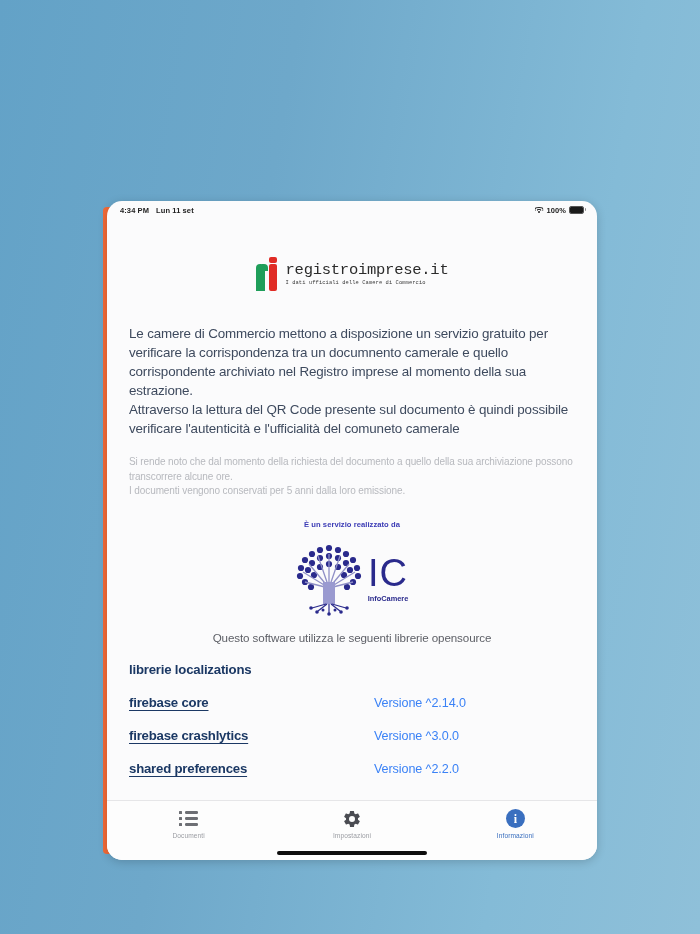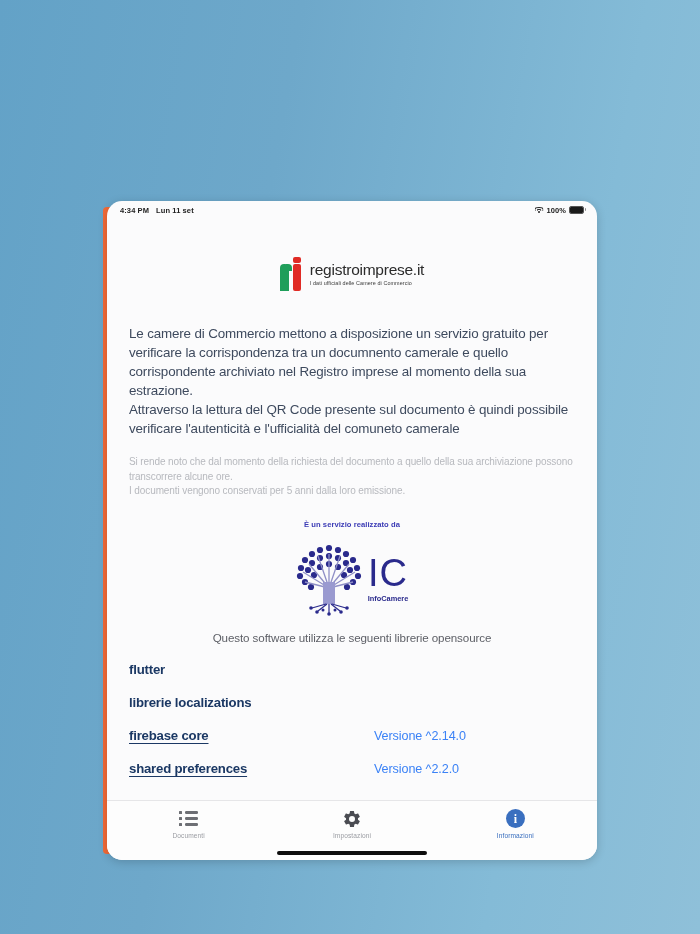--- a/index.html
+++ b/index.html
@@ -98,21 +98,21 @@
     background:#1f9e5a; border-radius:0 4px 0 0;
   }
   #brand-mark .i-red {
     position:absolute; left:13px; top:7px; width:8.5px; height:27px;
     background:#e02b25; border-radius:2px;
   }
   #brand-mark .i-dot {
     position:absolute; left:13px; top:0px; width:8.5px; height:5.5px;
     background:#e02b25; border-radius:2px;
   }
-  #brand-wordmark { line-height:1.05; }
+  #brand-wordmark { line-height:1.05;font-family:Liberation Mono, monospace; }
   #brand-name {
     font-size:15.5px; color:#2b2b2b; letter-spacing:-.25px;
   }
   #brand-tagline {
     font-size:5.4px; color:#3a3a3a; letter-spacing:.1px; margin-top:3px;
   }
 
   
   #intro-paragraph {
     margin-top:33px;
@@ -343,30 +343,30 @@
         </svg>
         <div id="infocamere-text">
           <div id="infocamere-ic">IC</div>
           <div id="infocamere-name">InfoCamere</div>
         </div>
       </div>
 
       <div id="libraries-heading">Questo software utilizza le seguenti librerie opensource</div>
 
       <div class="library-row">
-        <span class="library-name">flutter</span>
-        <span class="library-version"></span>
-      </div>
-      <div class="library-row">
         <span class="library-name">librerie localizations</span>
         <span class="library-version"></span>
       </div>
       <div class="library-row">
         <span class="library-name is-link">firebase core</span>
         <span class="library-version">Versione ^2.14.0</span>
+      </div>
+      <div class="library-row">
+        <span class="library-name is-link">firebase crashlytics</span>
+        <span class="library-version">Versione ^3.0.0</span>
       </div>
       <div class="library-row">
         <span class="library-name is-link">shared preferences</span>
         <span class="library-version">Versione ^2.2.0</span>
       </div>
 
     </div>
 
     <div id="tab-bar">
 

